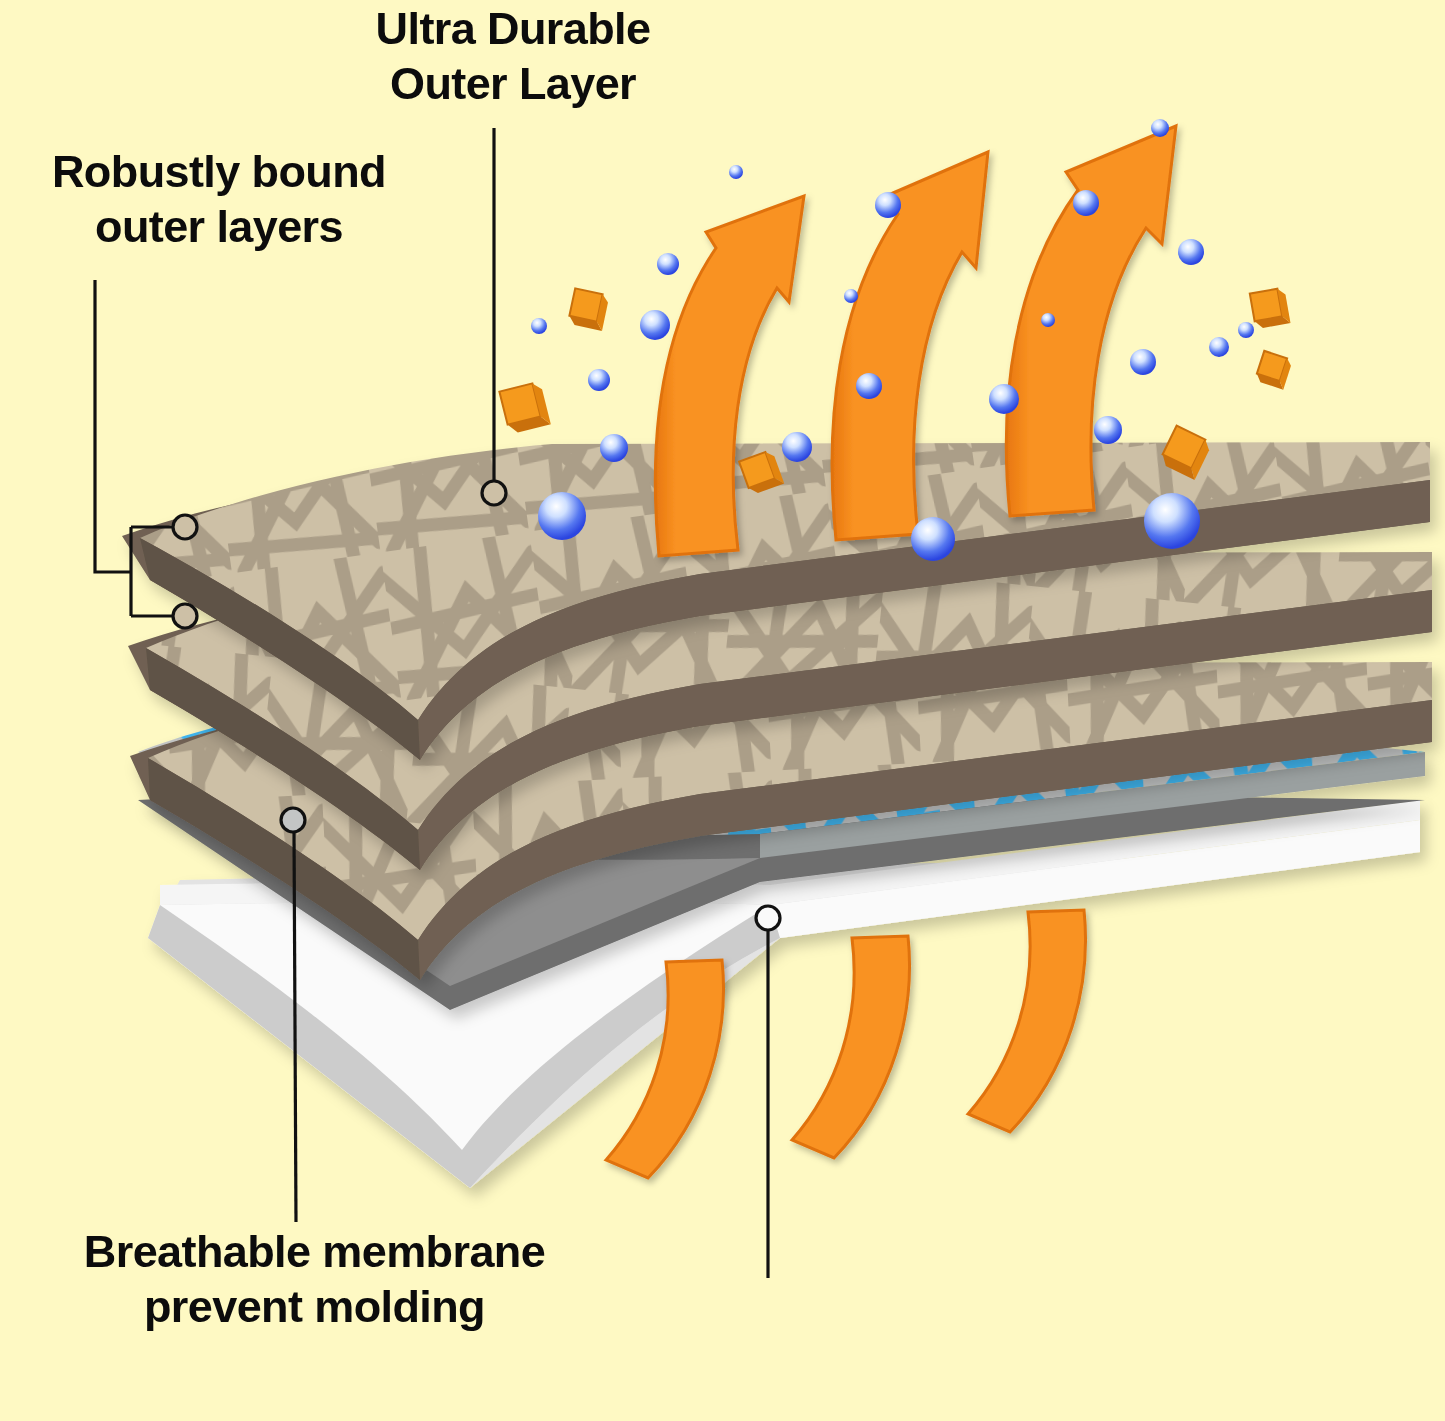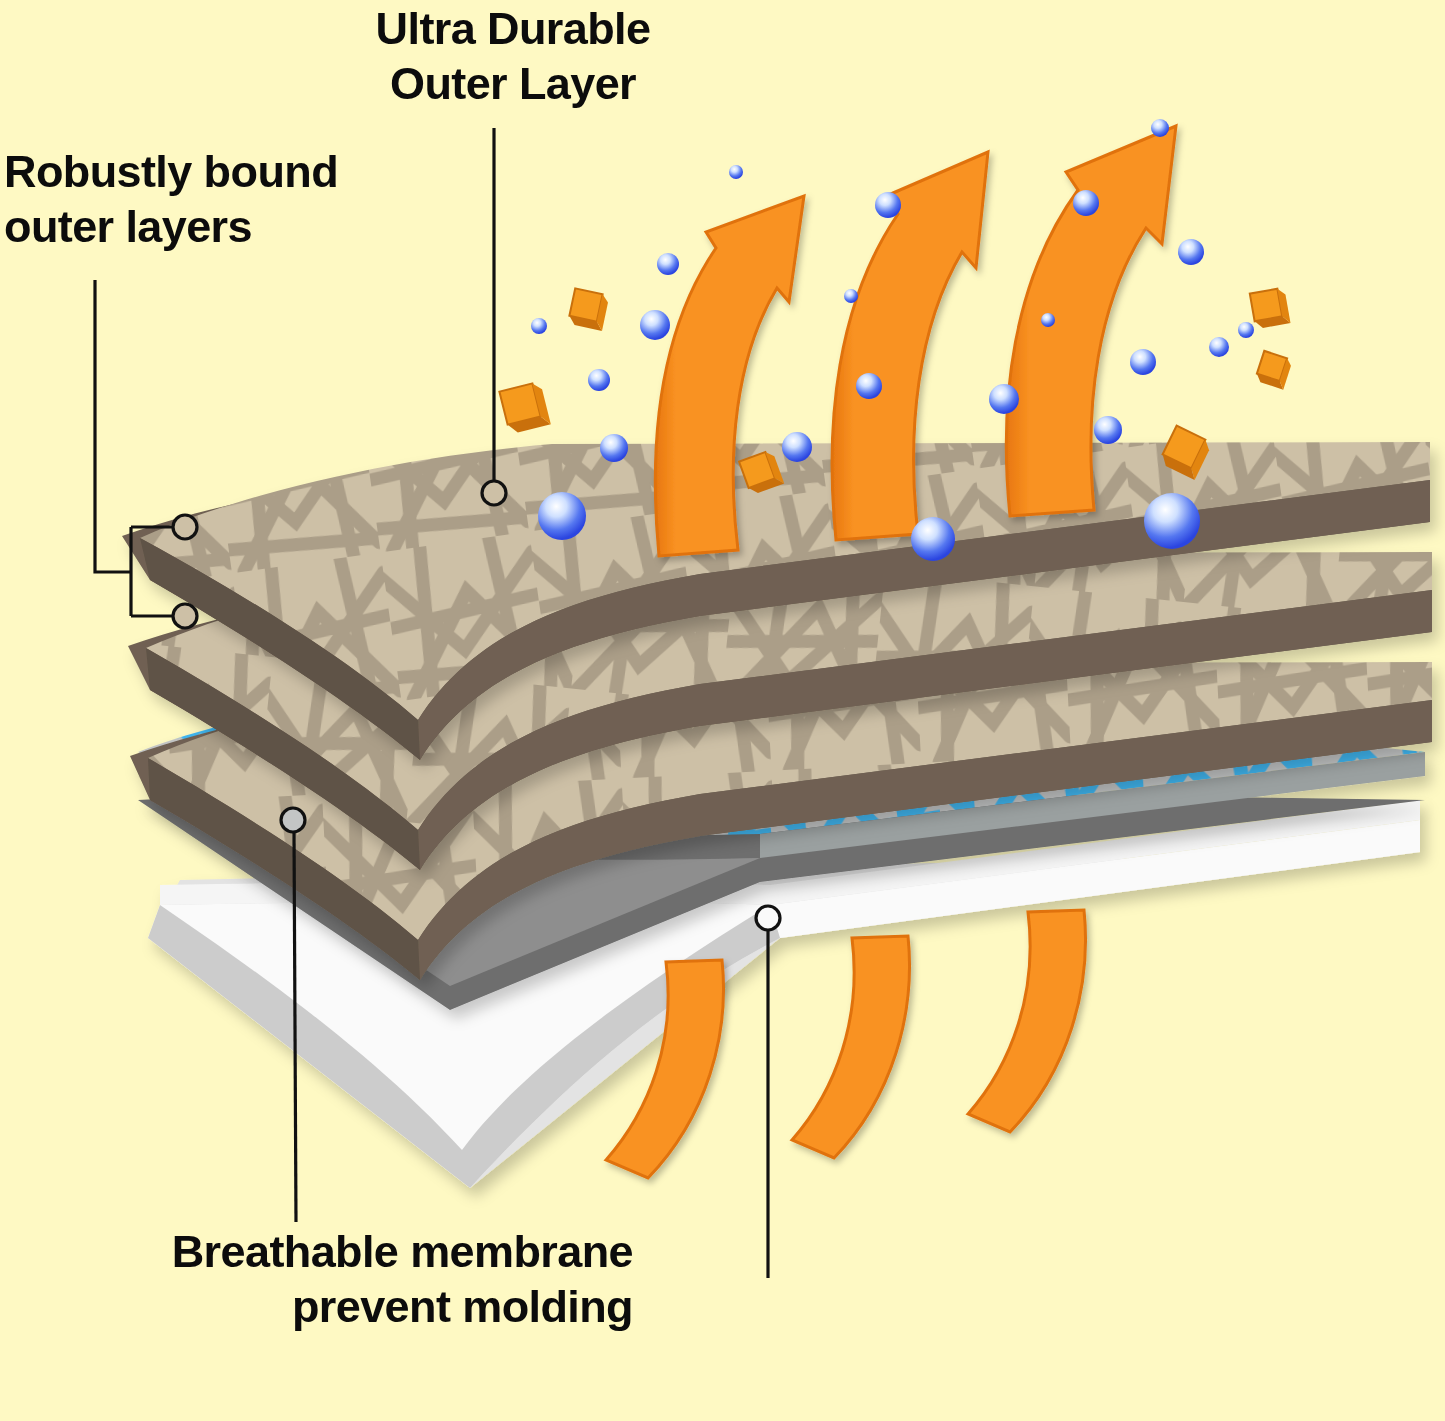--- a/index.html
+++ b/index.html
@@ -3,22 +3,22 @@
 <meta charset="utf-8">
 <style>
   html,body{margin:0;padding:0;background:#ffffff;}
   body{font-family:"Liberation Sans",sans-serif;}
   #stage{position:relative;width:1445px;height:1421px;background:#fef9c3;overflow:hidden;}
   #scene{position:absolute;inset:0;width:1445px;height:1421px;}
   .lbl{position:absolute;font-family:"Liberation Sans",sans-serif;font-weight:700;
        color:#0c0c0c;font-size:45px;line-height:1.22;letter-spacing:-0.6px;
        white-space:pre-line;}
   #lbl-outer{left:323px;top:2px;width:380px;text-align:center;}
-  #lbl-bound{left:4px;top:145px;width:430px;}
-  #lbl-membrane{left:8px;top:1225px;width:625px;text-align:right;}
+  #lbl-bound{left:4px;top:145px;width:430px;text-align:center;}
+  #lbl-membrane{left:2px;top:1225px;width:625px;text-align:center;}
   #lbl-scratch{left:580px;top:1292px;width:400px;text-align:center;}
 </style>
 </head>
 <body>
 
 <div id="stage">
 
   <svg id="scene" viewBox="0 0 1445 1421" xmlns="http://www.w3.org/2000/svg">
     <defs>
 

